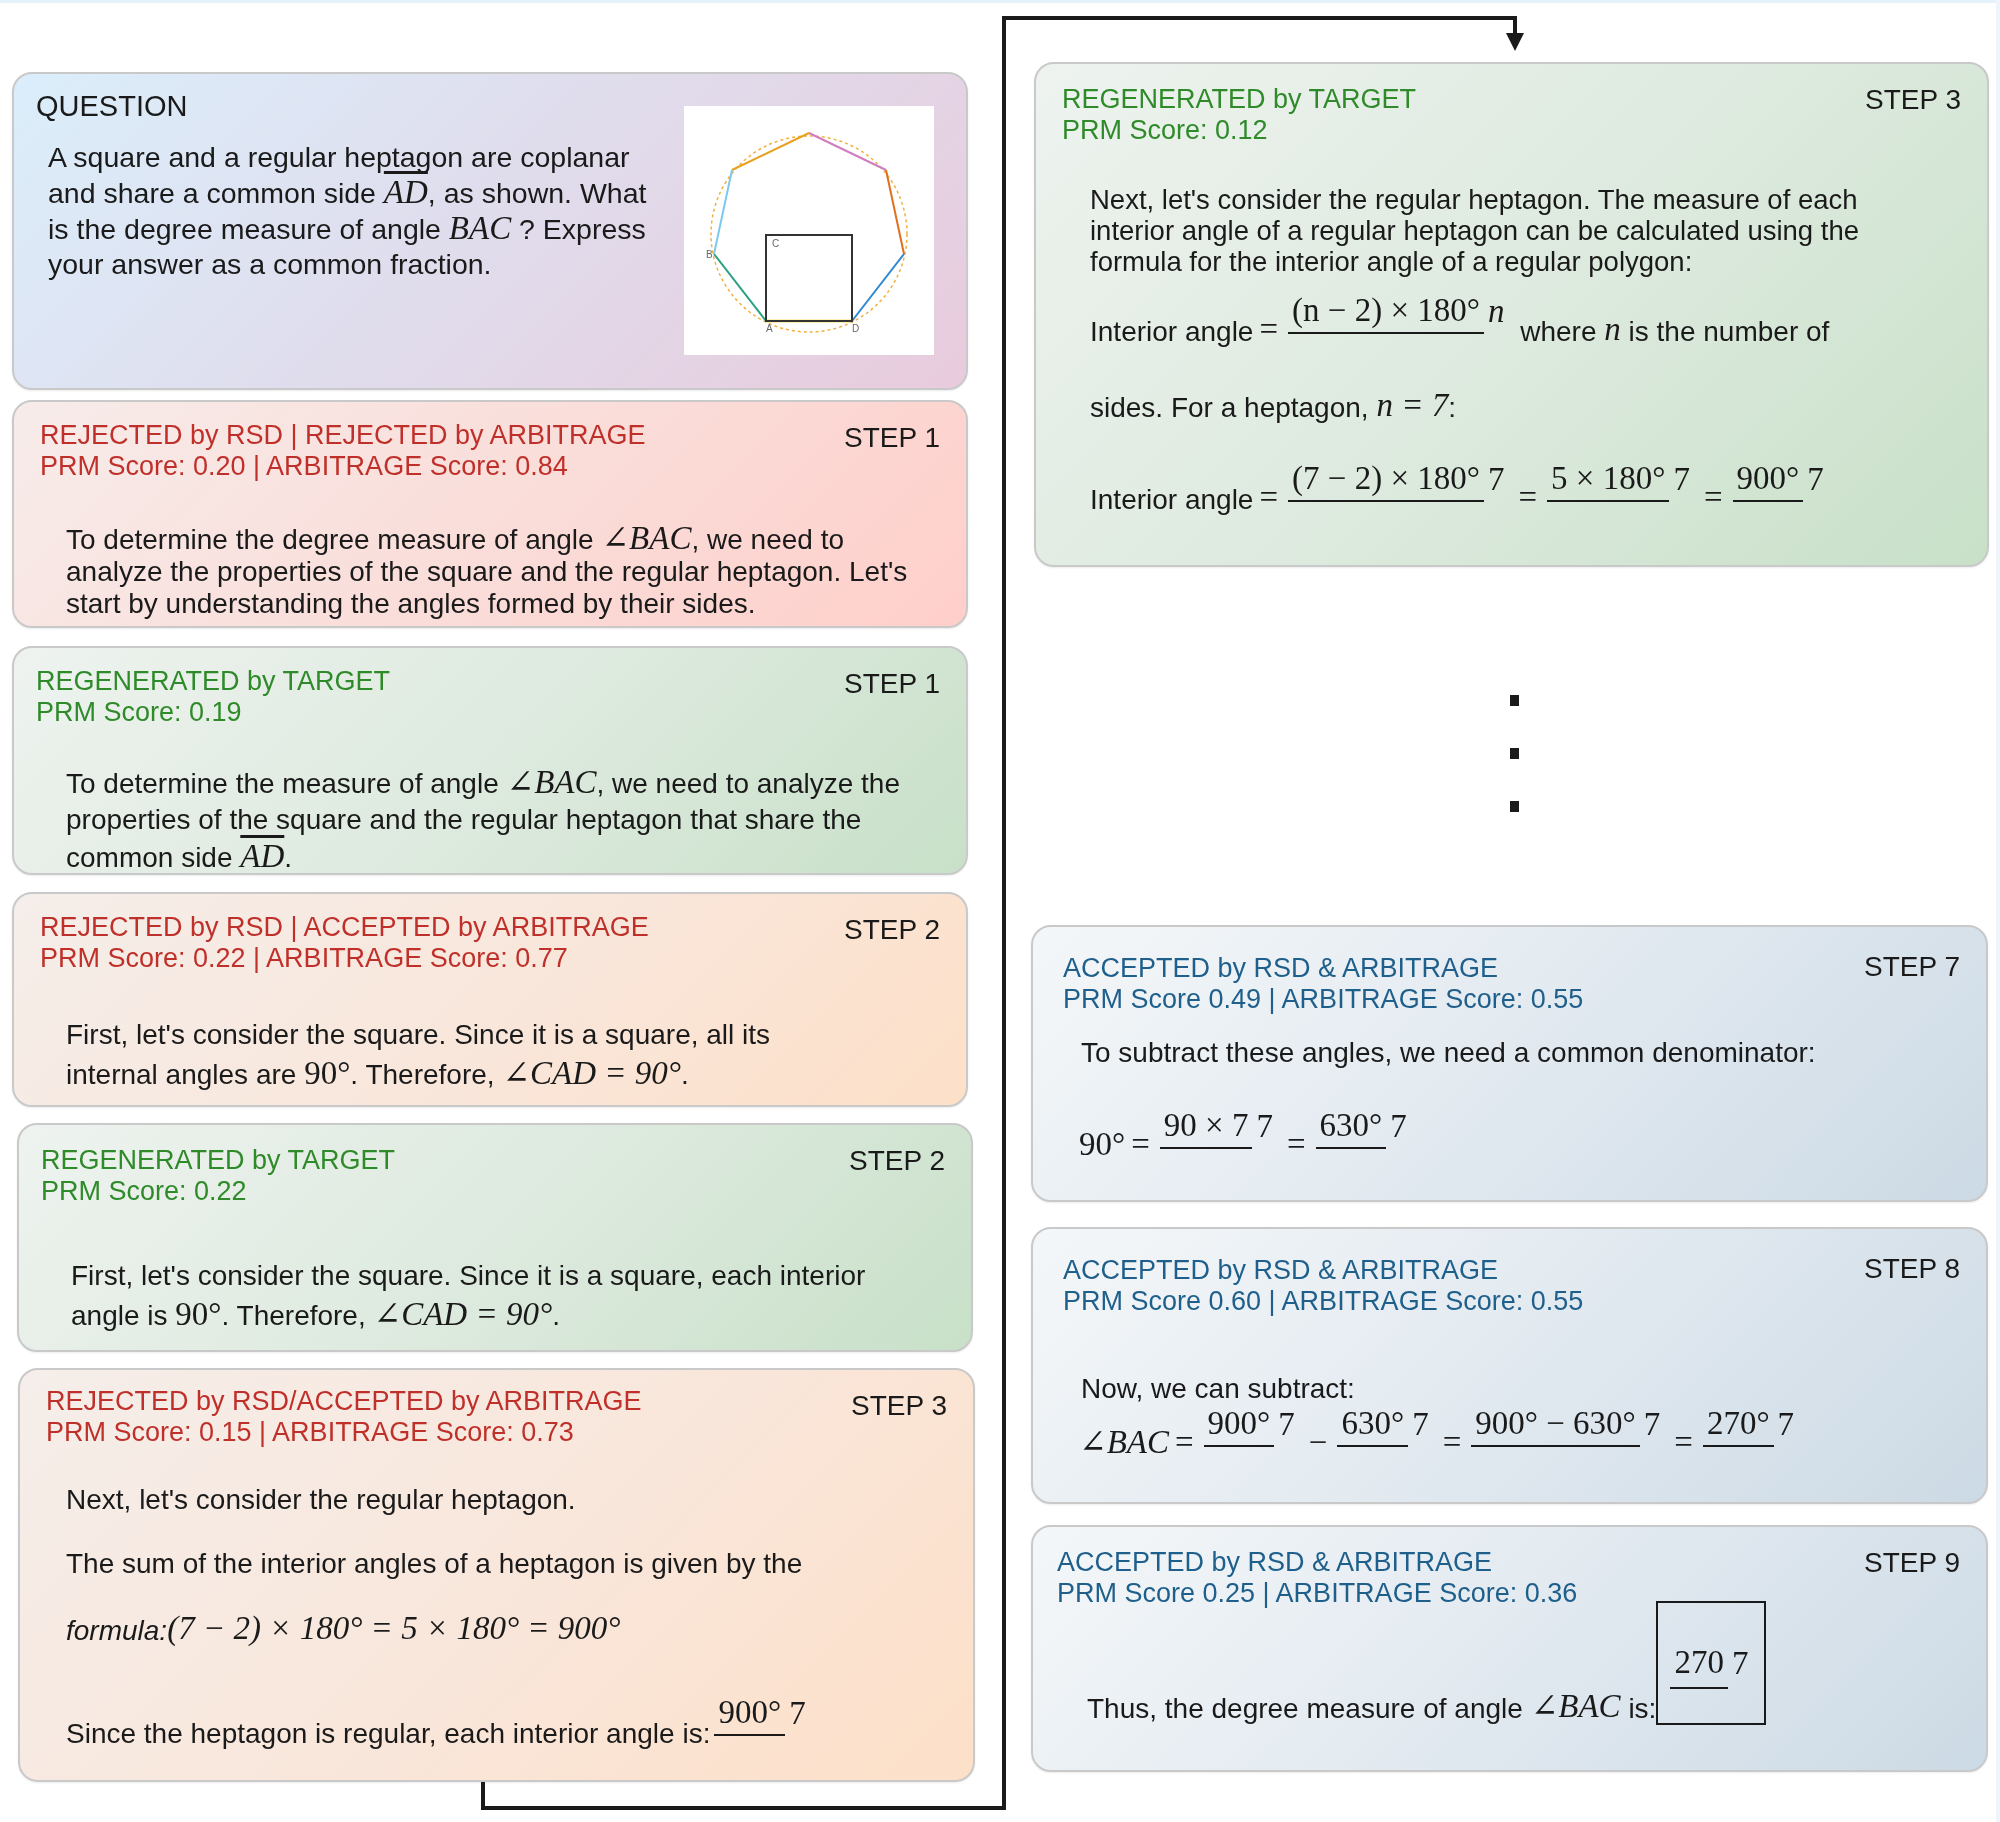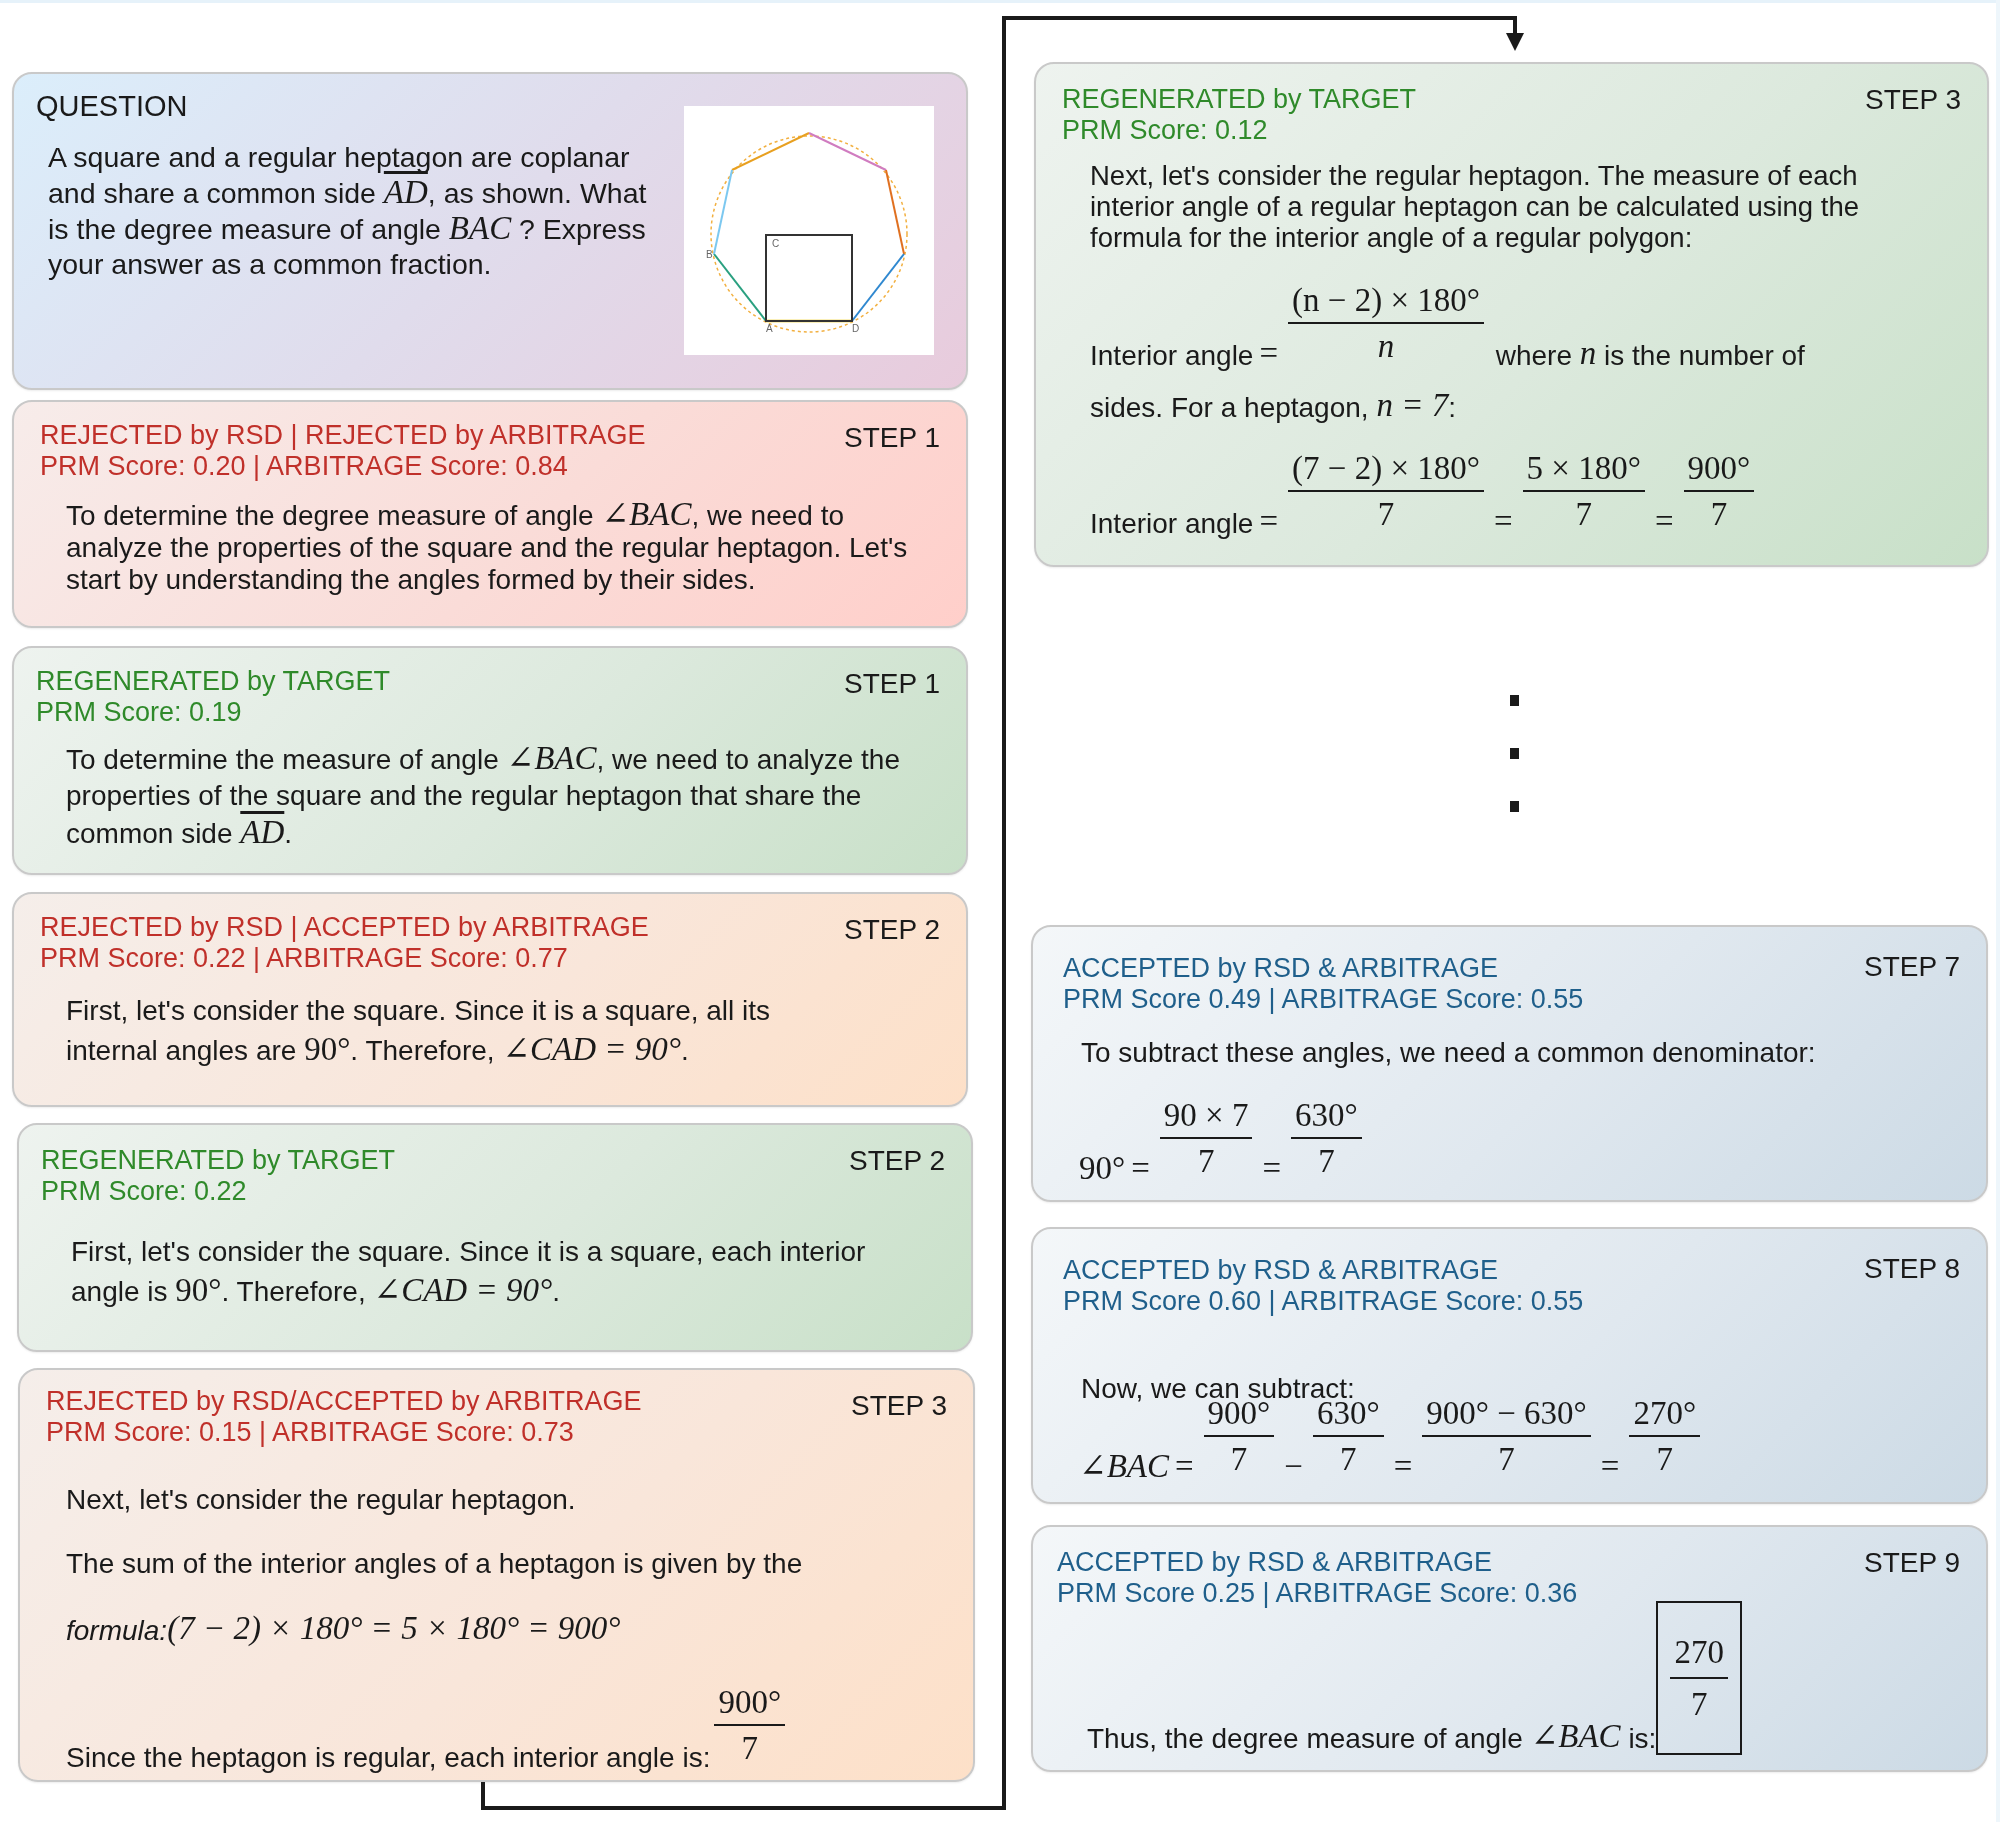--- a/index.html
+++ b/index.html
@@ -16,26 +16,26 @@
   .c-green { background:linear-gradient(135deg,#eef3ef 0%,#dce9dd 55%,#c8e0c8 100%); }
   .c-blue { background:linear-gradient(135deg,#f4f7f9 0%,#e0e8ef 55%,#ccdae5 100%); }
 
   .hdr { position:absolute; left:26px; top:18px; font-size:27px; line-height:31px; }
   .hdr .l1, .hdr .l2 { display:block; white-space:nowrap; }
   .red-t { color:#c0302a; }
   .green-t { color:#2f8a2a; }
   .blue-t { color:#1f5f8b; }
   .step { position:absolute; right:26px; top:20px; font-size:28px; color:#1a1a1a; white-space:nowrap; }
 
-  .body { position:absolute; left:52px; right:30px; font-size:28px; line-height:32px; color:#1a1a1a; }
+  .body { position:absolute; left:52px; right:30px; font-size:28px; line-height:32px; color:#1a1a1a;margin-top:24px; }
   .m { font-family:"Liberation Serif","DejaVu Serif",serif; font-style:italic; font-size:33px; }
   .mn { font-family:"Liberation Serif","DejaVu Serif",serif; font-size:33px; }
   .ov { text-decoration:overline; }
-  .frac { display:inline-flex; flex-direction:column; align-items:center; vertical-align:middle;
-          font-family:"Liberation Serif","DejaVu Serif",serif; font-size:33px; line-height:44px; margin:4px 4px; }
+  .frac { display:inline-flex; flex-direction:row; align-items:center; vertical-align:middle;
+          font-family:"Liberation Serif","DejaVu Serif",serif; font-size:33px; line-height:44px; margin:14px 4px; }
   .frac .num { padding:0 4px; border-bottom:2px solid #1a1a1a; white-space:nowrap; }
   .frac .den { padding:0 4px; white-space:nowrap; }
   .eq { font-family:"Liberation Serif","DejaVu Serif",serif; font-size:33px; margin:0 6px; vertical-align:middle; }
   .line { position:absolute; white-space:nowrap; display:flex; align-items:flex-end; }
 
   .conn { position:absolute; background:#1a1a1a; }
   .arrow { position:absolute; width:0; height:0; border-left:9px solid transparent;
            border-right:9px solid transparent; border-top:18px solid #1a1a1a; }
   .dot { position:absolute; width:9px; height:11px; background:#1a1a1a; }
 

